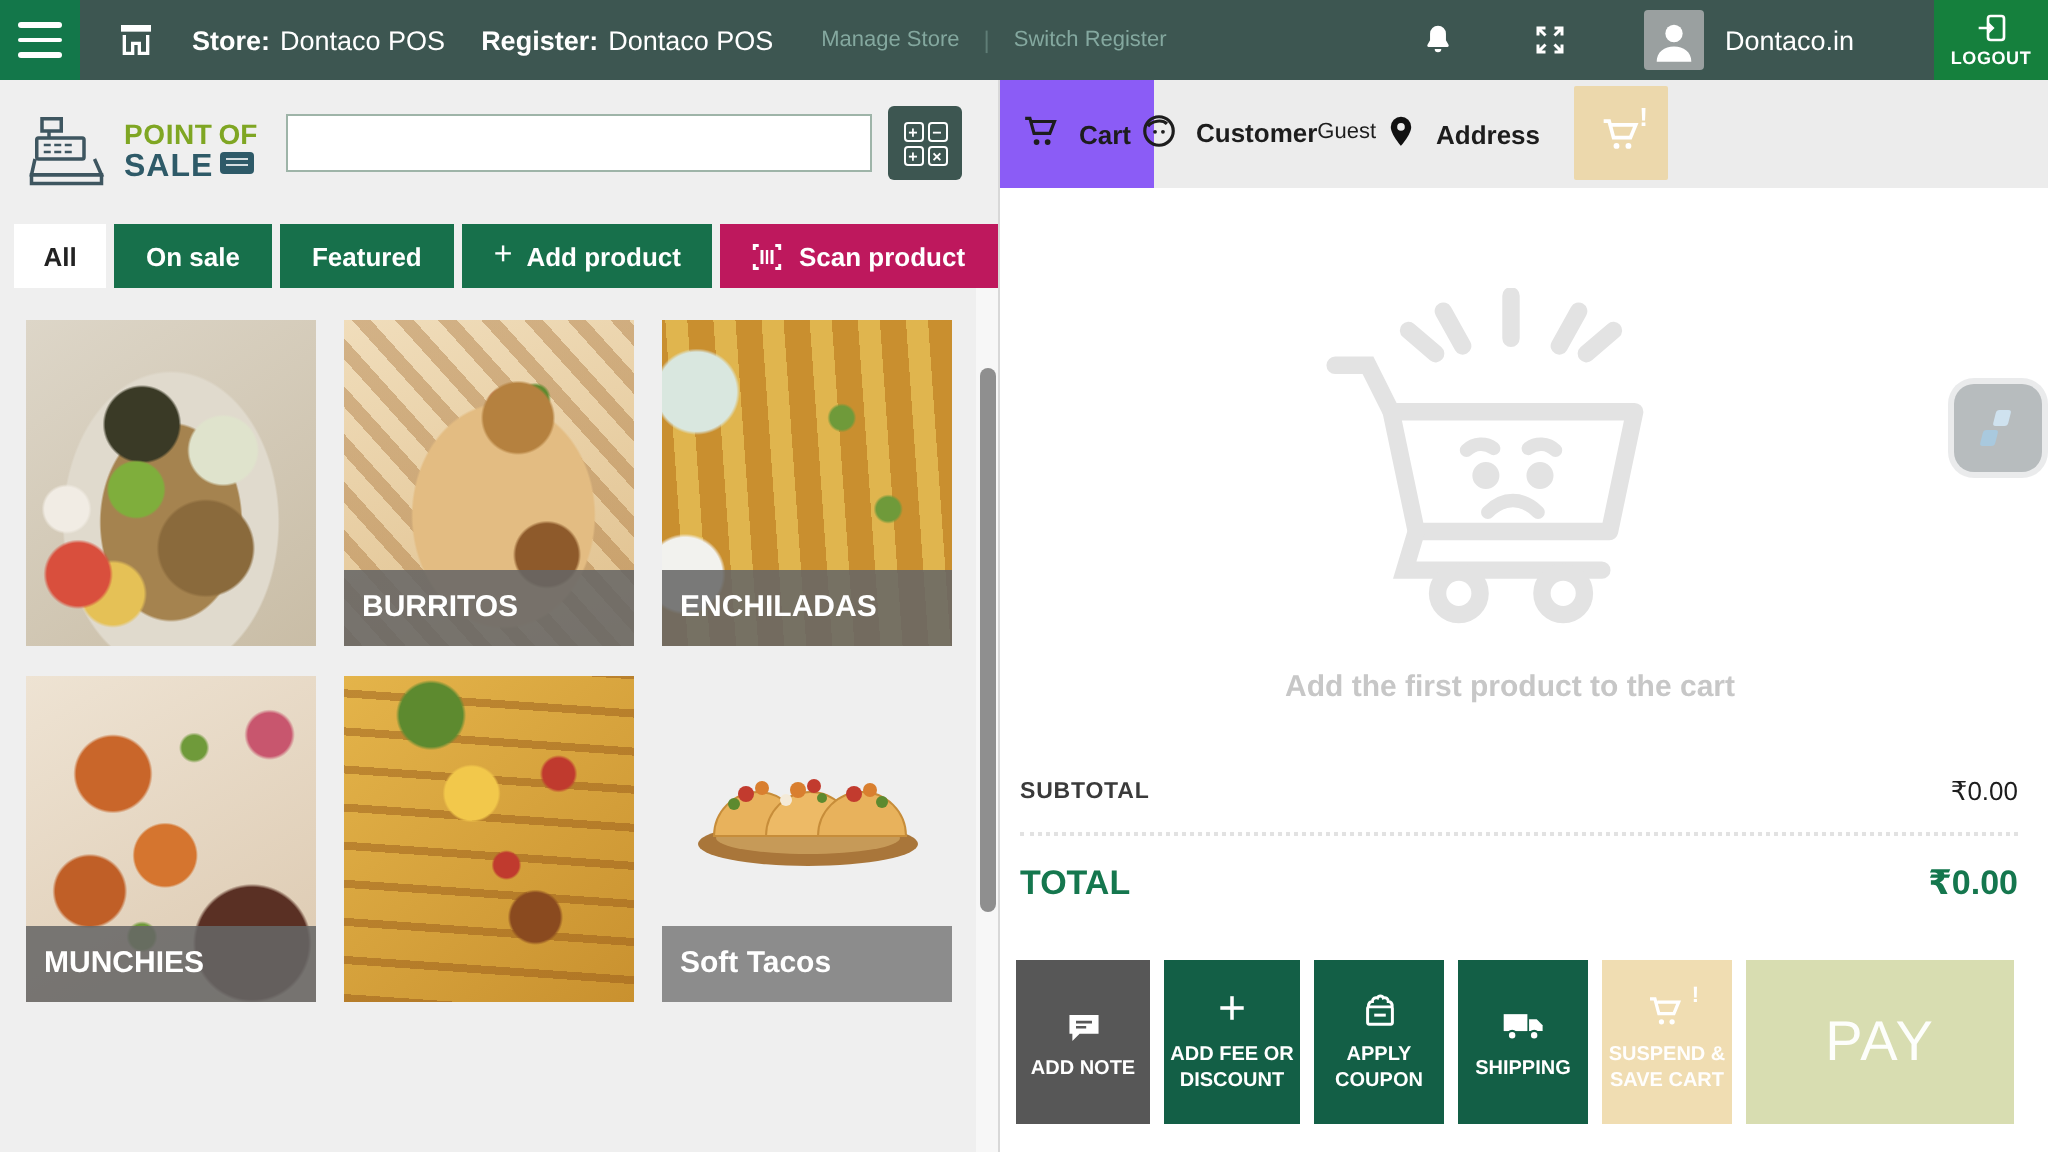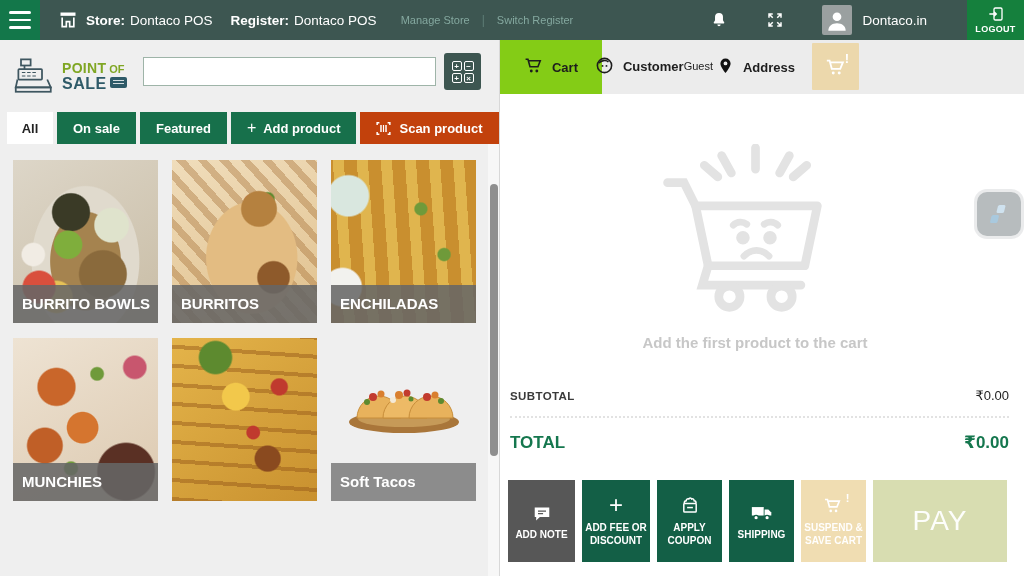--- a/index.html
+++ b/index.html
@@ -8,58 +8,58 @@
   .app{position:absolute;inset:0;}
 
   
   .topbar{position:absolute;top:0;left:0;right:0;height:40px;background:#3d5651;display:flex;align-items:center;color:#fff;}
   .hamburger{width:40px;height:40px;background:#13774a;display:flex;flex-direction:column;justify-content:center;align-items:center;gap:5px;cursor:pointer;flex:0 0 auto;}
   .hamburger span{display:block;width:22px;height:2.5px;background:#fff;border-radius:2px;}
   .tb-ic{display:inline-flex;align-items:center;justify-content:center;}
   .store-ic{margin-left:18px;}
   .kv{display:flex;align-items:baseline;font-size:13.5px;}
   .kv b{font-weight:700;margin-right:5px;}
-  .kv.store{margin-left:8px;}
+  .kv.store{margin-left:18px;}
   .kv.register{margin-left:18px;}
   .tb-link{margin-left:24px;font-size:11px;color:#84a89f;cursor:pointer;}
   .tb-sep{color:#5f7d76;margin:0 4px 0 12px;font-size:12px;}
   .tb-right{margin-left:auto;display:flex;align-items:center;height:40px;}
   .bell-btn,.expand-btn{margin-right:38px;cursor:pointer;display:inline-flex;}
   .avatar{width:30px;height:30px;background:#9aa0a0;border-radius:2px;display:inline-flex;align-items:center;justify-content:center;margin-right:10px;overflow:hidden;}
   .username{font-size:13.5px;margin-right:40px;}
   .logout{width:57px;height:40px;background:#15803d;display:flex;flex-direction:column;align-items:center;justify-content:center;gap:2px;cursor:pointer;}
   .logout .lbl{font-size:9px;font-weight:700;letter-spacing:.3px;}
 
   
   .main{position:absolute;top:40px;left:0;right:0;bottom:0;display:flex;}
   .lpanel{position:relative;width:500px;flex:0 0 auto;background:#efefef;overflow:hidden;border-right:1px solid #d8d8d8;box-sizing:border-box;}
   .rpanel{position:relative;flex:1;background:#fff;}
 
   
   .lp-header{position:absolute;top:0;left:0;right:0;height:72px;display:flex;align-items:center;}
   .pos-logo{display:flex;align-items:center;margin-left:14px;}
   .logo-text{margin-left:6px;line-height:1;}
   .lg-point{color:#7fa623;font-weight:800;font-size:14px;letter-spacing:.3px;}
-  .lg-of{color:#7fa623;font-weight:800;font-size:11px;margin-left:3px;}
+  .lg-of{color:#7fa623;font-weight:800;font-size:14px;margin-left:3px;}
   .lg-sale{color:#2e5a68;font-weight:800;font-size:16px;letter-spacing:.5px;}
   .lg-badge{display:inline-block;width:17px;height:11px;margin-left:3px;border-radius:2px;background:
      linear-gradient(#2e5a68,#2e5a68);position:relative;vertical-align:1px;}
   .lg-badge:after{content:"";position:absolute;left:3px;top:3px;width:11px;height:5px;
      background:repeating-linear-gradient(#fff 0 1px,transparent 1px 3px);opacity:.8;}
   .search{position:absolute;left:143px;top:17px;width:275px;height:27px;border:1px solid #9eb4a8;background:#fff;outline:none;font-size:13px;padding:0 8px;box-sizing:content-box;}
   .keypad{position:absolute;left:444px;top:13px;width:37px;height:37px;background:#3d5651;border:none;border-radius:3px;cursor:pointer;display:flex;align-items:center;justify-content:center;padding:0;}
   .kp{display:grid;grid-template-columns:10px 10px;grid-template-rows:10px 10px;gap:2px;}
   .kp i{border:1.5px solid #fff;border-radius:2px;color:#fff;font-style:normal;font-size:8px;line-height:9px;text-align:center;font-weight:700;}
 
   
   .lp-tabs{position:absolute;top:72px;left:7px;height:32px;display:flex;gap:4px;}
   .tab{height:32px;display:flex;align-items:center;justify-content:center;font-size:13px;font-weight:700;cursor:pointer;padding:16px 16px;box-sizing:border-box;}
   .tab.all{background:#fff;color:#222;width:46px;padding:0;}
   .tab.green{background:#17704b;color:#fff;}
-  .tab.dgreen{background:#c2410c;color:#fff;}
+  .tab.dgreen{background:#be185d;color:#fff;}
   .tab .plus{font-size:16px;font-weight:400;margin-right:7px;}
   .tab .scan-ic{margin-right:8px;display:inline-flex;}
 
   
   .grid{position:absolute;top:120px;left:13px;width:463px;display:grid;grid-template-columns:145px 145px 145px;grid-auto-rows:163px;column-gap:14px;row-gap:15px;}
   .card{position:relative;cursor:pointer;}
   .card .img{position:absolute;inset:0;}
   .card-label{position:absolute;left:0;right:0;bottom:0;height:38px;line-height:38px;padding-left:9px;font-size:15px;font-weight:700;color:#fff;background:rgba(102,102,102,.87);box-sizing:border-box;white-space:nowrap;overflow:hidden;}
   .card.plain .card-label{background:#8c8c8c;}
   .img-0{background:
@@ -104,21 +104,21 @@
     radial-gradient(circle at 66% 74%,#8a4a1f 0 8%,transparent 9%),
     repeating-linear-gradient(4deg,rgba(146,84,22,.45) 0 4px,transparent 4px 19px),
     linear-gradient(140deg,#e4b44a,#c9912f);}
   .img-soft{display:flex;justify-content:center;}
   .lp-scrollbar{position:absolute;top:104px;bottom:0;right:0;width:11px;background:#f7f7f7;}
   .lp-scrollbar .thumb{position:absolute;top:40px;left:1.5px;width:8px;height:272px;background:#8f8f8f;border-radius:4px;}
 
   
   .rtabs{position:absolute;top:0;left:0;right:0;height:54px;background:#ececec;display:flex;align-items:stretch;}
   .rtab{display:flex;align-items:center;justify-content:center;gap:9px;font-size:13px;font-weight:600;color:#1d1d1d;cursor:pointer;}
-  .rtab.active{background:#84cc16;width:102px;}
+  .rtab.active{background:#8b5cf6;width:77px;}
   .rtab.customer{width:104px;}
   .rtab.address{width:100px;}
   .rtab .two{display:flex;flex-direction:row;line-height:1.15;}
   .rtab .two .sub{font-size:11px;font-weight:400;}
   .saved-cart-btn{width:47px;height:47px;margin:3px 0 0 6px;background:#ecd8ac;border-radius:1px;display:flex;align-items:center;justify-content:center;position:relative;cursor:pointer;}
   .saved-cart-btn .bang{position:absolute;top:8px;right:10px;color:#fff;font-weight:800;font-size:13px;}
 
   .cart-empty{position:absolute;top:104px;left:0;right:14px;text-align:center;}
   .empty-msg{margin-top:14px;font-size:15px;font-weight:700;color:#c7c7c7;}
   .chat-fab{position:absolute;top:152px;right:3px;width:44px;height:44px;background:#b7bcbe;border-radius:10px;display:flex;align-items:center;justify-content:center;cursor:pointer;box-shadow:0 0 0 3px rgba(220,222,224,.6);}
@@ -247,21 +247,20 @@
                 <path d="M0 0h5v2.5H2.5V5H0zM19 0h5v5h-2.5V2.5H19zM0 17h2.5v2.5H5V22H0zM21.5 17H24v5h-5v-2.5h2.5zM6.5 5h2.5v12H6.5zm4.5 0h2v12h-2zm4 0h2.5v12H15z"></path>
               </svg>
           </span>
           <span>Scan product</span>
         </div>
       </div>
 
       <div class="grid">
         <div class="card">
           <div class="img img-0"></div>
-          <div class="card-label">BURRITO BOWLS</div>
         </div>
         <div class="card">
           <div class="img img-1"></div>
           <div class="card-label">BURRITOS</div>
         </div>
         <div class="card">
           <div class="img img-2"></div>
           <div class="card-label">ENCHILADAS</div>
         </div>
         <div class="card">

